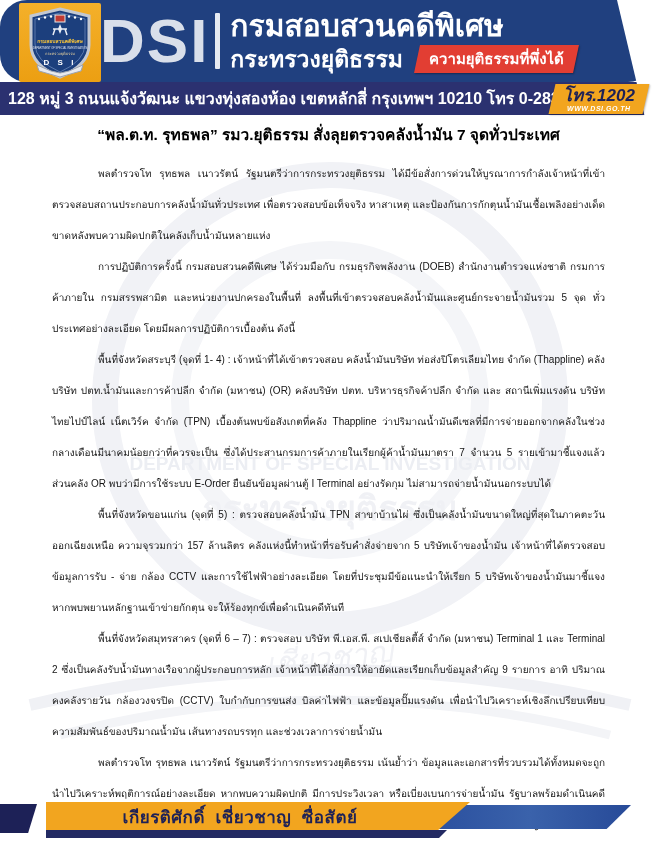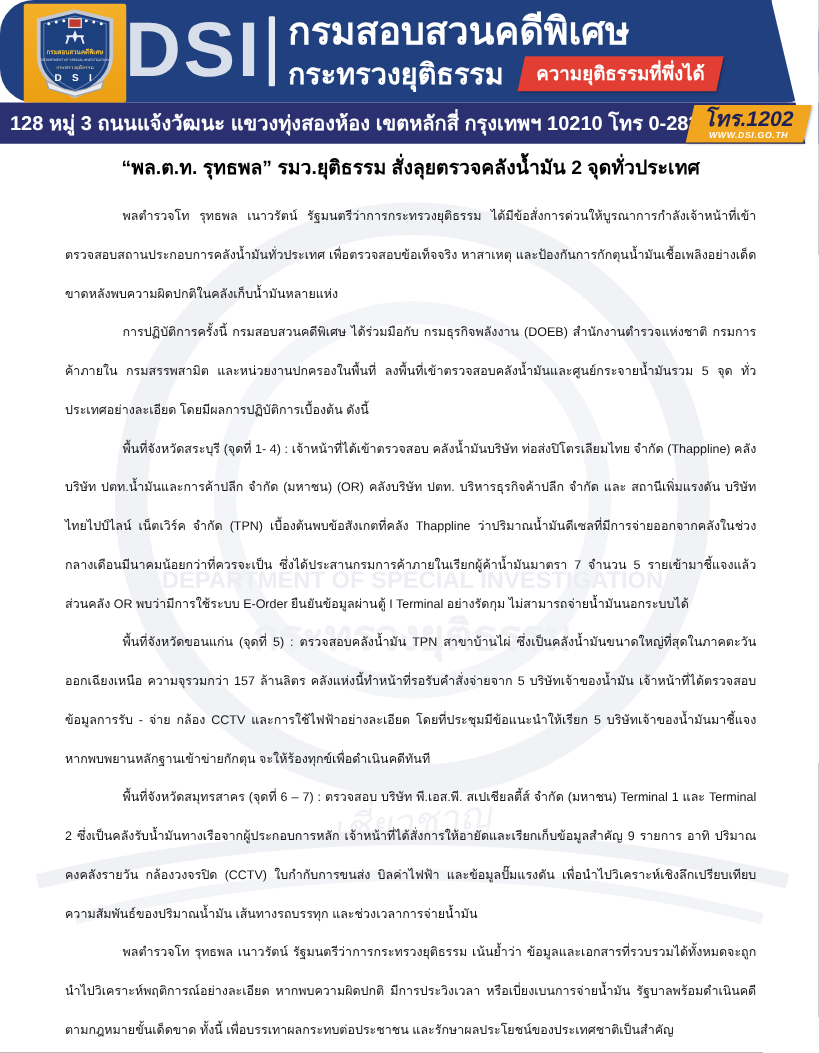--- a/index.html
+++ b/index.html
@@ -161,25 +161,33 @@
 
   <div class="phone-badge">
     <div class="ph-in">
       <div class="ph-num">โทร.1202</div>
       <div class="ph-web">WWW.DSI.GO.TH</div>
     </div>
   </div>
 
   <div class="doc">
     <div class="doc-title">
-      <div>“พล.ต.ท. รุทธพล” รมว.ยุติธรรม สั่งลุยตรวจคลังน้ำมัน 2 จุดทั่วประเทศ</div>
+      <div>“พล.ต.ท. รุทธพล” รมว.ยุติธรรม สั่งลุยตรวจคลังน้ำมัน 7 จุดทั่วประเทศ</div>
     </div>
     <p>พลตำรวจโท รุทธพล เนาวรัตน์ รัฐมนตรีว่าการกระทรวงยุติธรรม ได้มีข้อสั่งการด่วนให้บูรณาการกำลังเจ้าหน้าที่เข้าตรวจสอบสถานประกอบการคลังน้ำมันทั่วประเทศ เพื่อตรวจสอบข้อเท็จจริง หาสาเหตุ และป้องกันการกักตุนน้ำมันเชื้อเพลิงอย่างเด็ดขาดหลังพบความผิดปกติในคลังเก็บน้ำมันหลายแห่ง</p>
     <p>การปฏิบัติการครั้งนี้ กรมสอบสวนคดีพิเศษ ได้ร่วมมือกับ กรมธุรกิจพลังงาน (DOEB) สำนักงานตำรวจแห่งชาติ กรมการค้าภายใน กรมสรรพสามิต และหน่วยงานปกครองในพื้นที่ ลงพื้นที่เข้าตรวจสอบคลังน้ำมันและศูนย์กระจายน้ำมันรวม 5 จุด ทั่วประเทศอย่างละเอียด โดยมีผลการปฏิบัติการเบื้องต้น ดังนี้</p>
     <p>พื้นที่จังหวัดสระบุรี (จุดที่ 1- 4) : เจ้าหน้าที่ได้เข้าตรวจสอบ คลังน้ำมันบริษัท ท่อส่งปิโตรเลียมไทย จำกัด (Thappline) คลังบริษัท ปตท.น้ำมันและการค้าปลีก จำกัด (มหาชน) (OR)  คลังบริษัท ปตท. บริหารธุรกิจค้าปลีก จำกัด และ สถานีเพิ่มแรงดัน บริษัท ไทยไปป์ไลน์ เน็ตเวิร์ค จำกัด (TPN) เบื้องต้นพบข้อสังเกตที่คลัง Thappline ว่าปริมาณน้ำมันดีเซลที่มีการจ่ายออกจากคลังในช่วงกลางเดือนมีนาคมน้อยกว่าที่ควรจะเป็น ซึ่งได้ประสานกรมการค้าภายในเรียกผู้ค้าน้ำมันมาตรา 7 จำนวน 5 รายเข้ามาชี้แจงแล้ว ส่วนคลัง OR พบว่ามีการใช้ระบบ E-Order ยืนยันข้อมูลผ่านตู้ I Terminal อย่างรัดกุม ไม่สามารถจ่ายน้ำมันนอกระบบได้</p>
     <p>พื้นที่จังหวัดขอนแก่น (จุดที่ 5) : ตรวจสอบคลังน้ำมัน TPN สาขาบ้านไผ่ ซึ่งเป็นคลังน้ำมันขนาดใหญ่ที่สุดในภาคตะวันออกเฉียงเหนือ ความจุรวมกว่า 157 ล้านลิตร  คลังแห่งนี้ทำหน้าที่รอรับคำสั่งจ่ายจาก 5 บริษัทเจ้าของน้ำมัน เจ้าหน้าที่ได้ตรวจสอบข้อมูลการรับ - จ่าย กล้อง CCTV และการใช้ไฟฟ้าอย่างละเอียด โดยที่ประชุมมีข้อแนะนำให้เรียก 5 บริษัทเจ้าของน้ำมันมาชี้แจง หากพบพยานหลักฐานเข้าข่ายกักตุน จะให้ร้องทุกข์เพื่อดำเนินคดีทันที</p>
     <p>พื้นที่จังหวัดสมุทรสาคร (จุดที่ 6 – 7) : ตรวจสอบ บริษัท พี.เอส.พี. สเปเชียลตี้ส์ จำกัด (มหาชน) Terminal 1 และ Terminal 2 ซึ่งเป็นคลังรับน้ำมันทางเรือจากผู้ประกอบการหลัก เจ้าหน้าที่ได้สั่งการให้อายัดและเรียกเก็บข้อมูลสำคัญ 9 รายการ อาทิ ปริมาณคงคลังรายวัน กล้องวงจรปิด (CCTV) ใบกำกับการขนส่ง บิลค่าไฟฟ้า และข้อมูลปั๊มแรงดัน เพื่อนำไปวิเคราะห์เชิงลึกเปรียบเทียบความสัมพันธ์ของปริมาณน้ำมัน เส้นทางรถบรรทุก และช่วงเวลาการจ่ายน้ำมัน</p>
     <p>พลตำรวจโท รุทธพล เนาวรัตน์ รัฐมนตรีว่าการกระทรวงยุติธรรม เน้นย้ำว่า ข้อมูลและเอกสารที่รวบรวมได้ทั้งหมดจะถูกนำไปวิเคราะห์พฤติการณ์อย่างละเอียด หากพบความผิดปกติ มีการประวิงเวลา หรือเบี่ยงเบนการจ่ายน้ำมัน รัฐบาลพร้อมดำเนินคดีตามกฎหมายขั้นเด็ดขาด ทั้งนี้ เพื่อบรรเทาผลกระทบต่อประชาชน และรักษาผลประโยชน์ของประเทศชาติเป็นสำคัญ</p>
 
   </div>
 
+  <div class="foot">
+    <div class="f-blue"></div>
+    <div class="f-navy-left"></div>
+    <div class="f-navy-stripe"></div>
+    <div class="f-orange">
+      <span>เกียรติศักดิ์  เชี่ยวชาญ  ซื่อสัตย์</span>
+    </div>
+  </div>
 
 </div>
 
 </body></html>

